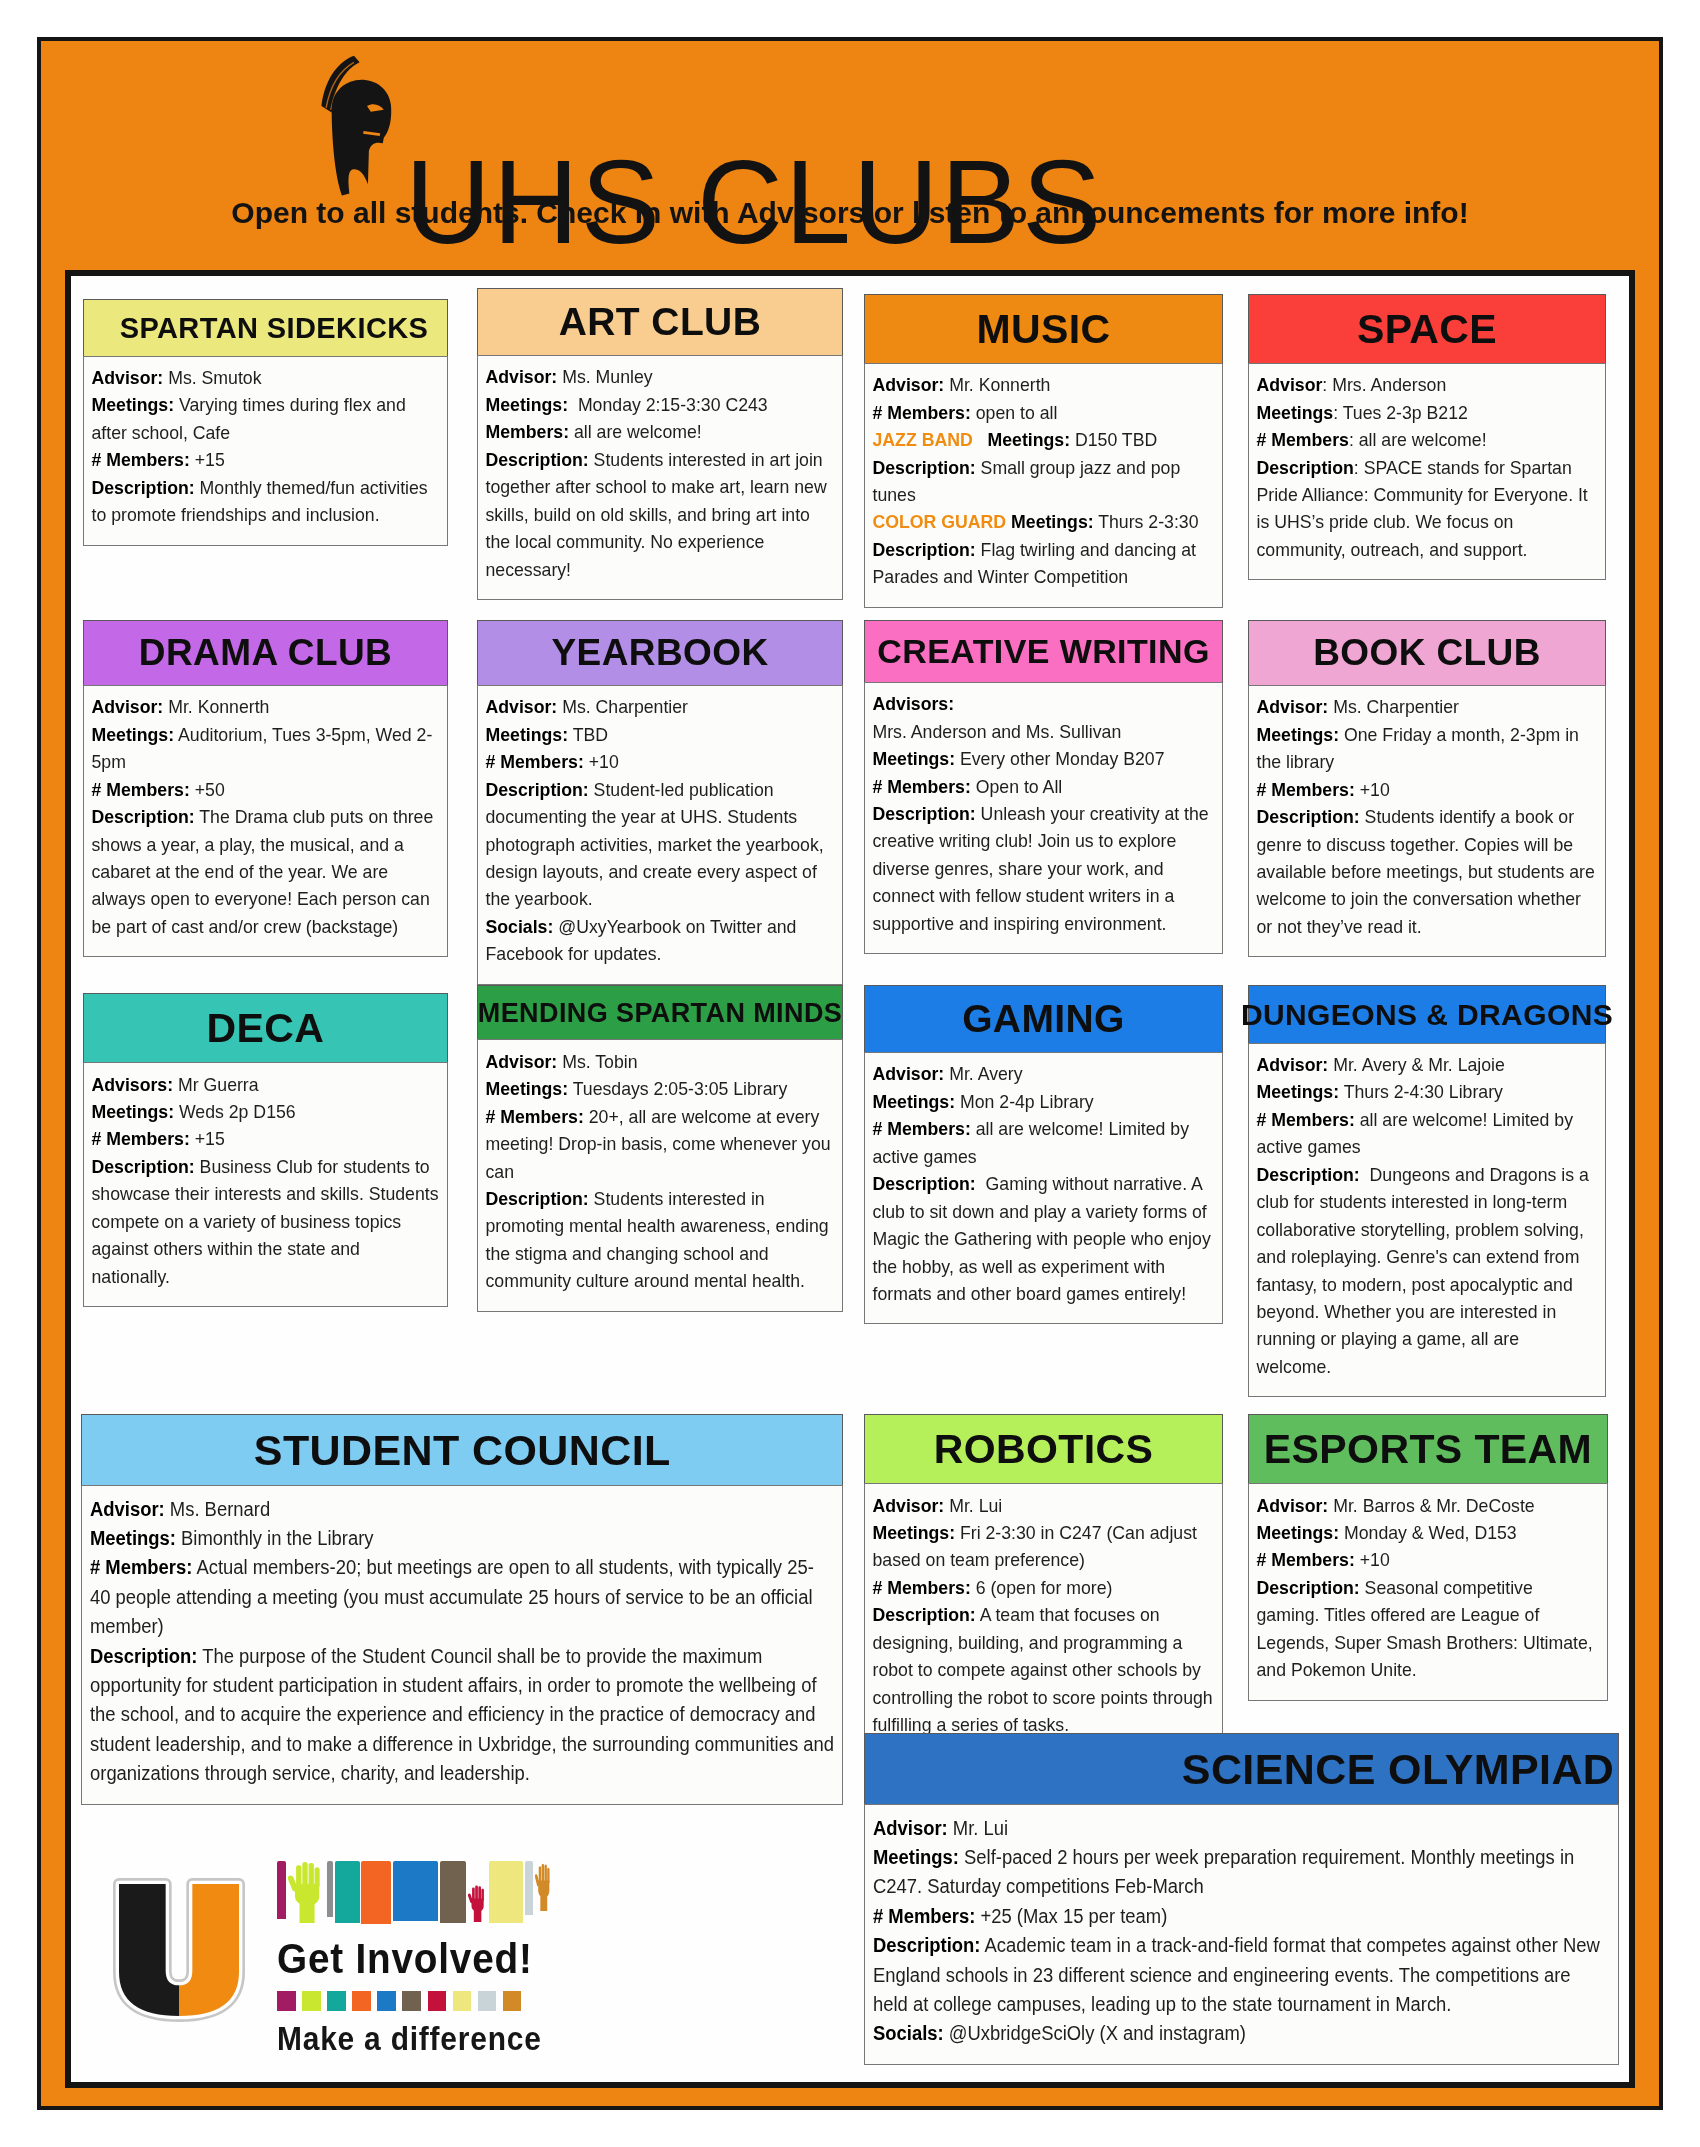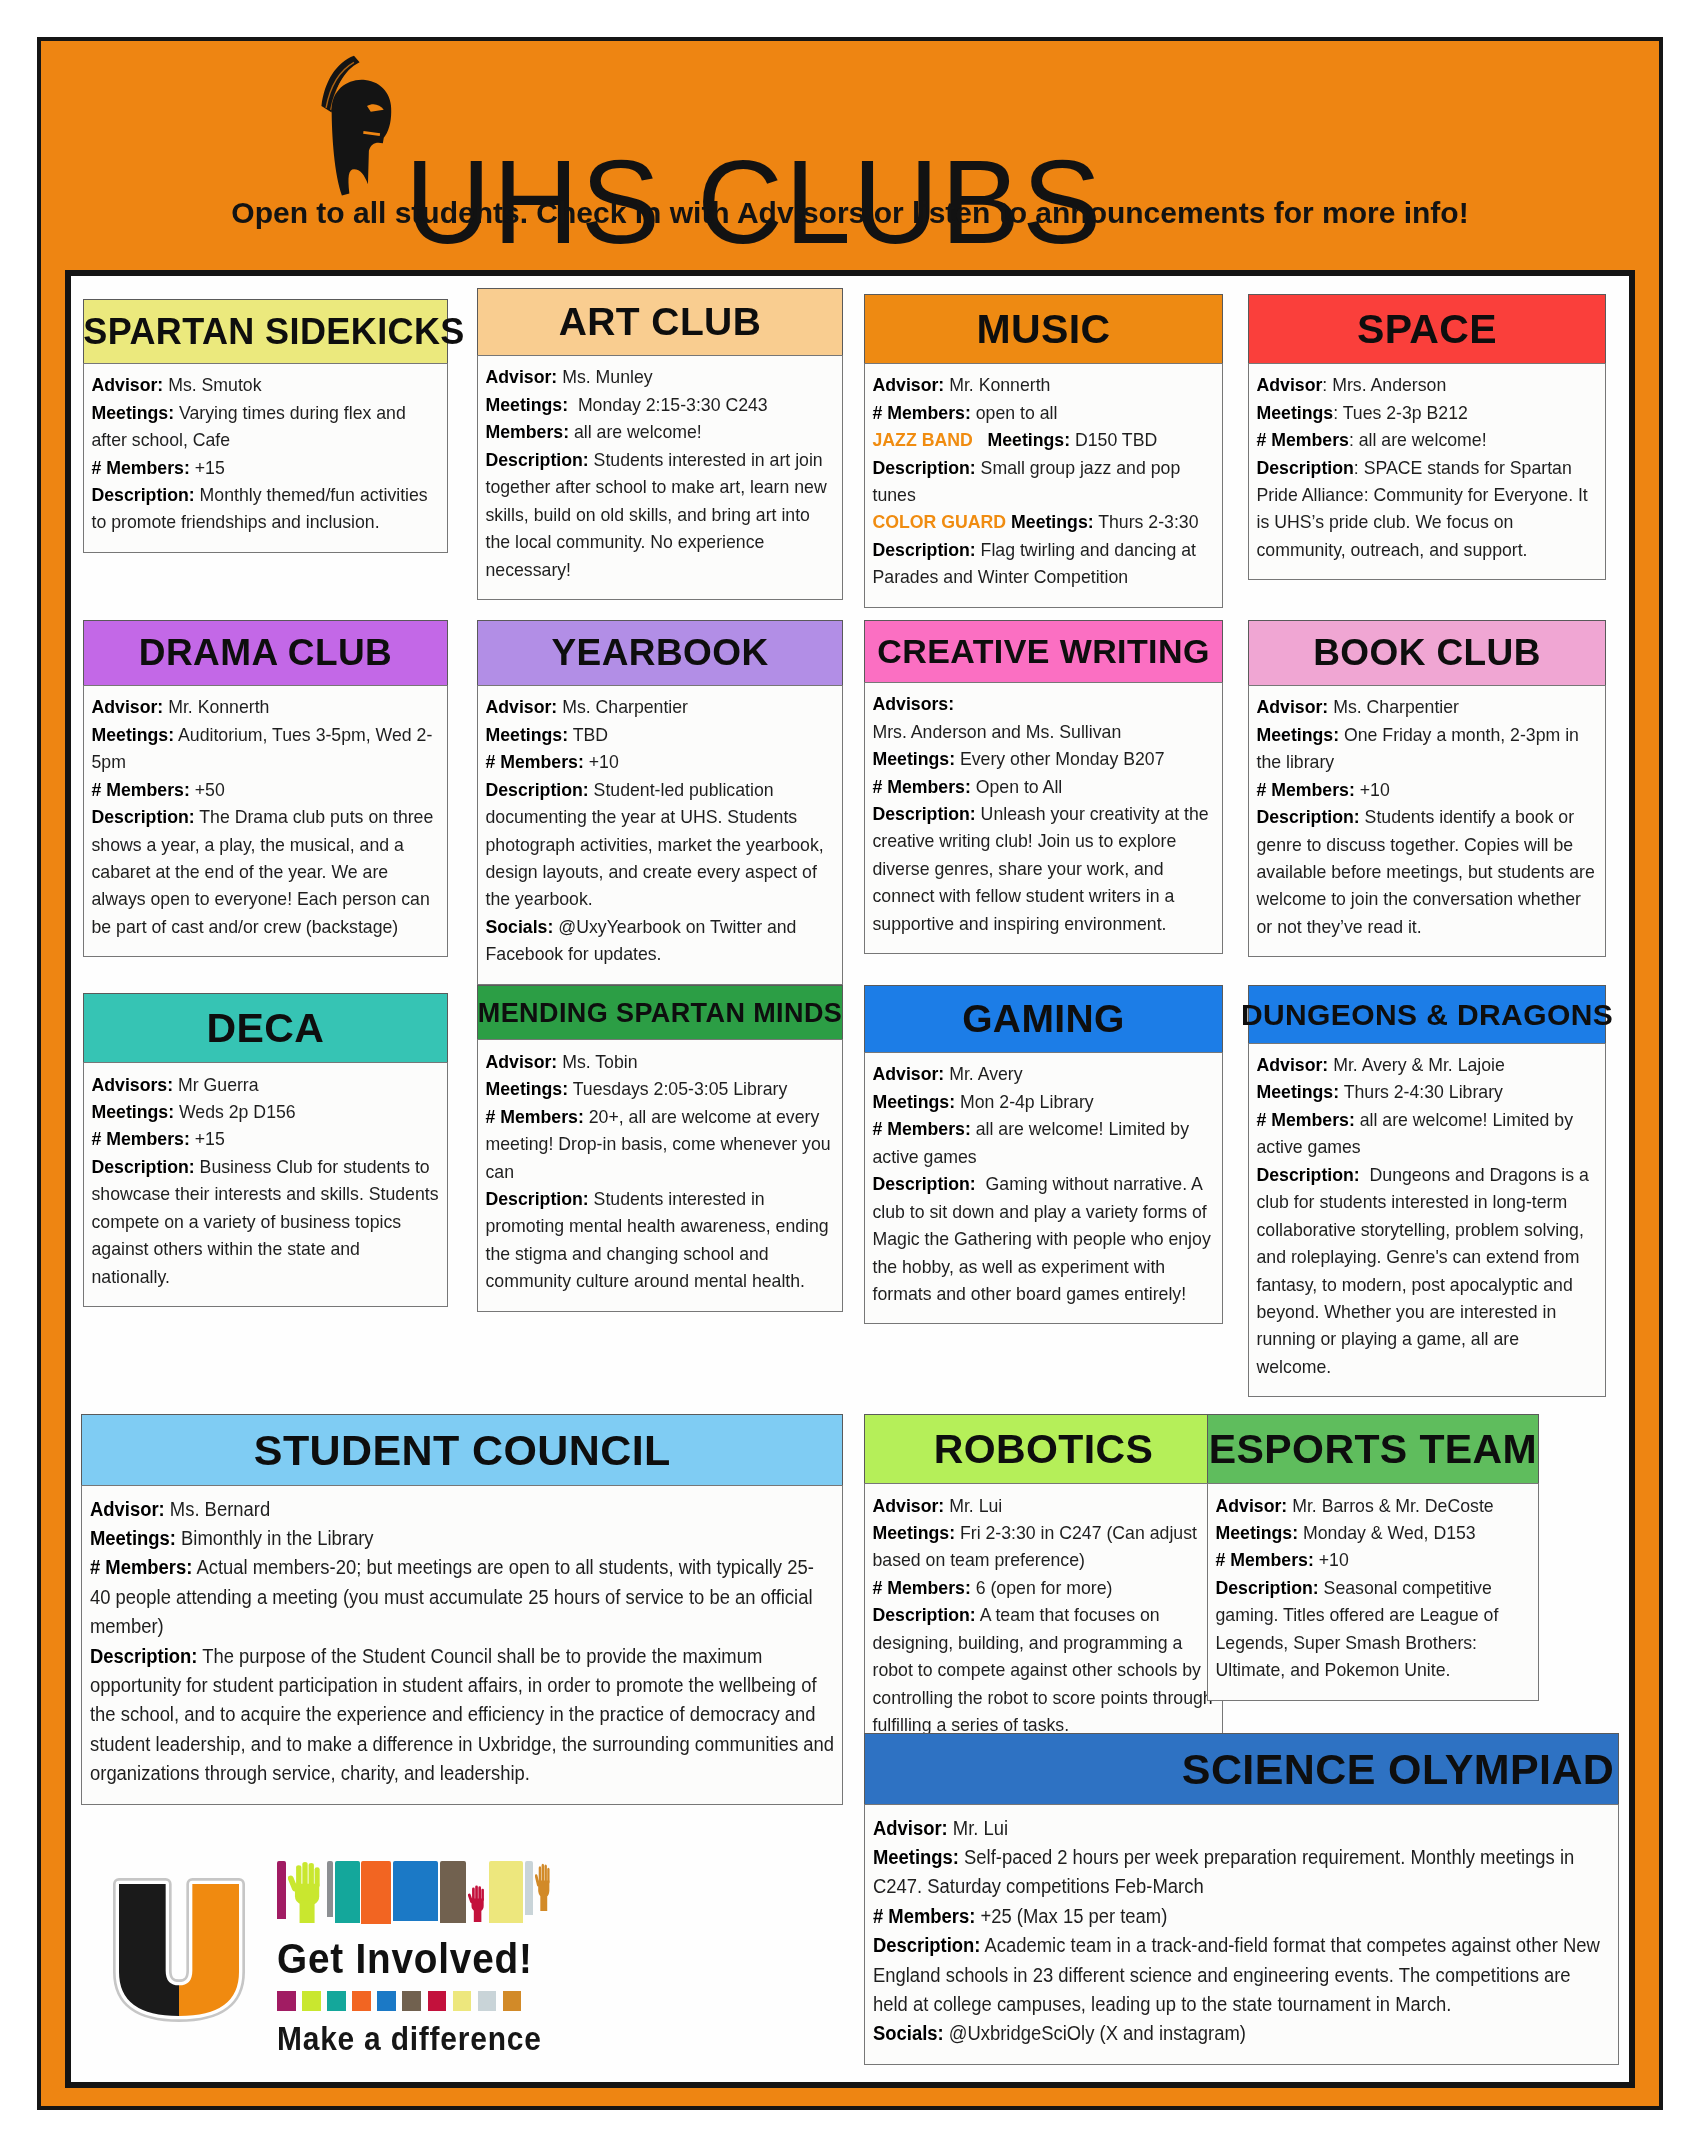--- a/index.html
+++ b/index.html
@@ -26,21 +26,21 @@
   .panel{
     position:absolute;left:65px;top:270px;width:1570px;height:1818px;
     background:#FEFEFE;border:6.5px solid #141414;box-sizing:border-box;
   }
   .card{position:absolute;box-sizing:border-box;}
   .ch{
     border:1.9px solid #5a5a5a;box-sizing:border-box;display:flex;align-items:center;justify-content:center;
     padding:13px 3.7px;text-align:center;
   }
   .ct{margin:0;font-weight:700;color:#0e0e0e;letter-spacing:0.4px;line-height:1.05;white-space:nowrap;}
-  .t29{font-size:27px;} .t32{font-size:30px;} .t34{font-size:36px;margin-left:17px;} .t36{font-size:34px;}
+  .t29{font-size:27px;} .t32{font-size:30px;} .t34{font-size:29px;margin-left:17px;} .t36{font-size:34px;}
   .t40{font-size:37px;} .t42{font-size:39px;} .t44{font-size:41px;} .t46{font-size:43px;}
   .cb{
     position:relative;margin-top:-1.9px;border:1.9px solid #777;box-sizing:border-box;background:#FCFCFB;
     padding:8.4px 8.4px 15px 7.5px;font-size:17.7px;line-height:1.55;color:#1e1e1e;
   }
   .line{margin:0;white-space:pre-wrap;}
   .lb{font-weight:700;color:#000;}
   .la{font-weight:700;color:var(--accent,#F08C10);text-align:center;}
   .narrow .cb-inner{transform:scaleX(.94);transform-origin:left top;width:106.4%;}
   .narrow .cb-inner{font-size:19.6px;line-height:1.5;}
@@ -52,21 +52,21 @@
   .pos-drama{left:12px;top:344px;width:365px}
   .pos-yrbk{left:406px;top:344px;width:366px}
   .pos-cw{left:793px;top:344px;width:359px}
   .pos-book{left:1177px;top:344px;width:358px}
   .pos-deca{left:12px;top:717px;width:365px}
   .pos-msm{left:406px;top:709px;width:366px}
   .pos-gaming{left:793px;top:709px;width:359px}
   .pos-dnd{left:1177px;top:709px;width:358px}
   .pos-sc{left:10.3px;top:1138px;width:762px}
   .pos-robotics{left:793px;top:1138px;width:359px}
-  .pos-esports{left:1136px;top:1138px;width:332px}
+  .pos-esports{left:1177px;top:1138px;width:360px}
   .pos-scioly{left:793px;top:1457px;width:755px}
   
   .u-logo{position:absolute;left:38px;top:1578px;}
   .gi-block{position:absolute;left:206px;top:1585px;width:280px;}
   .hands{display:flex;align-items:flex-start;gap:1.9px;height:65px;}
   .gi-heading{
     margin-top:7.5px;font-size:43px;font-weight:700;color:#111;white-space:nowrap;
     transform:scaleX(.9);transform-origin:left top;letter-spacing:0.9px;
   }
   .squares{display:flex;gap:6.5px;margin-top:8.4px;}

